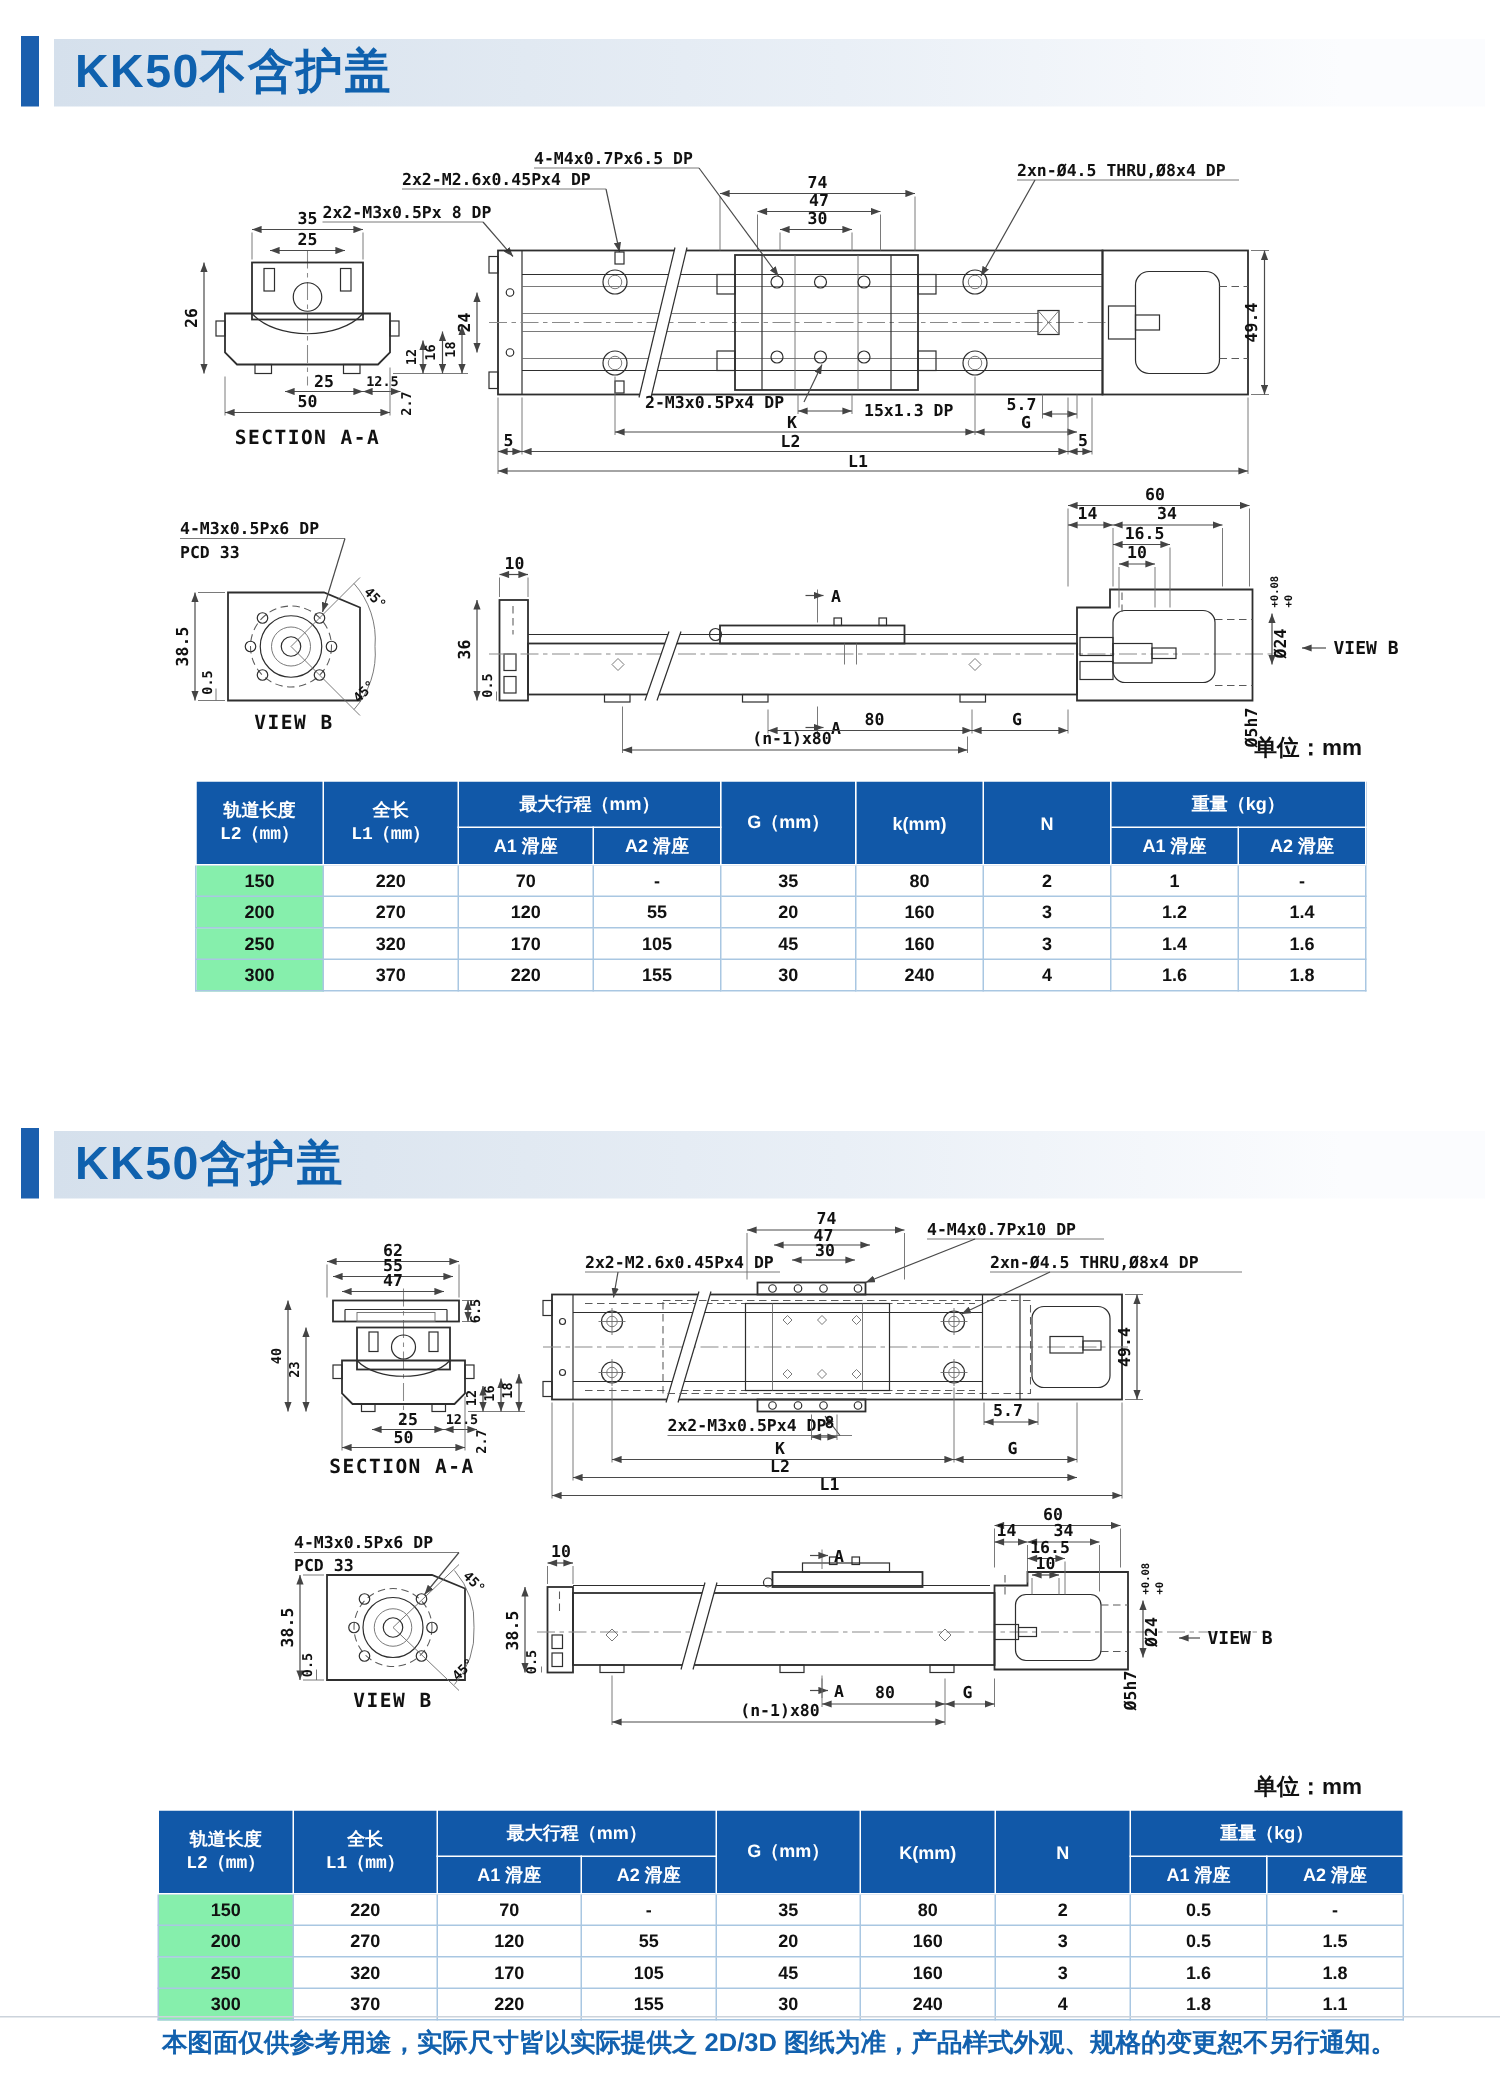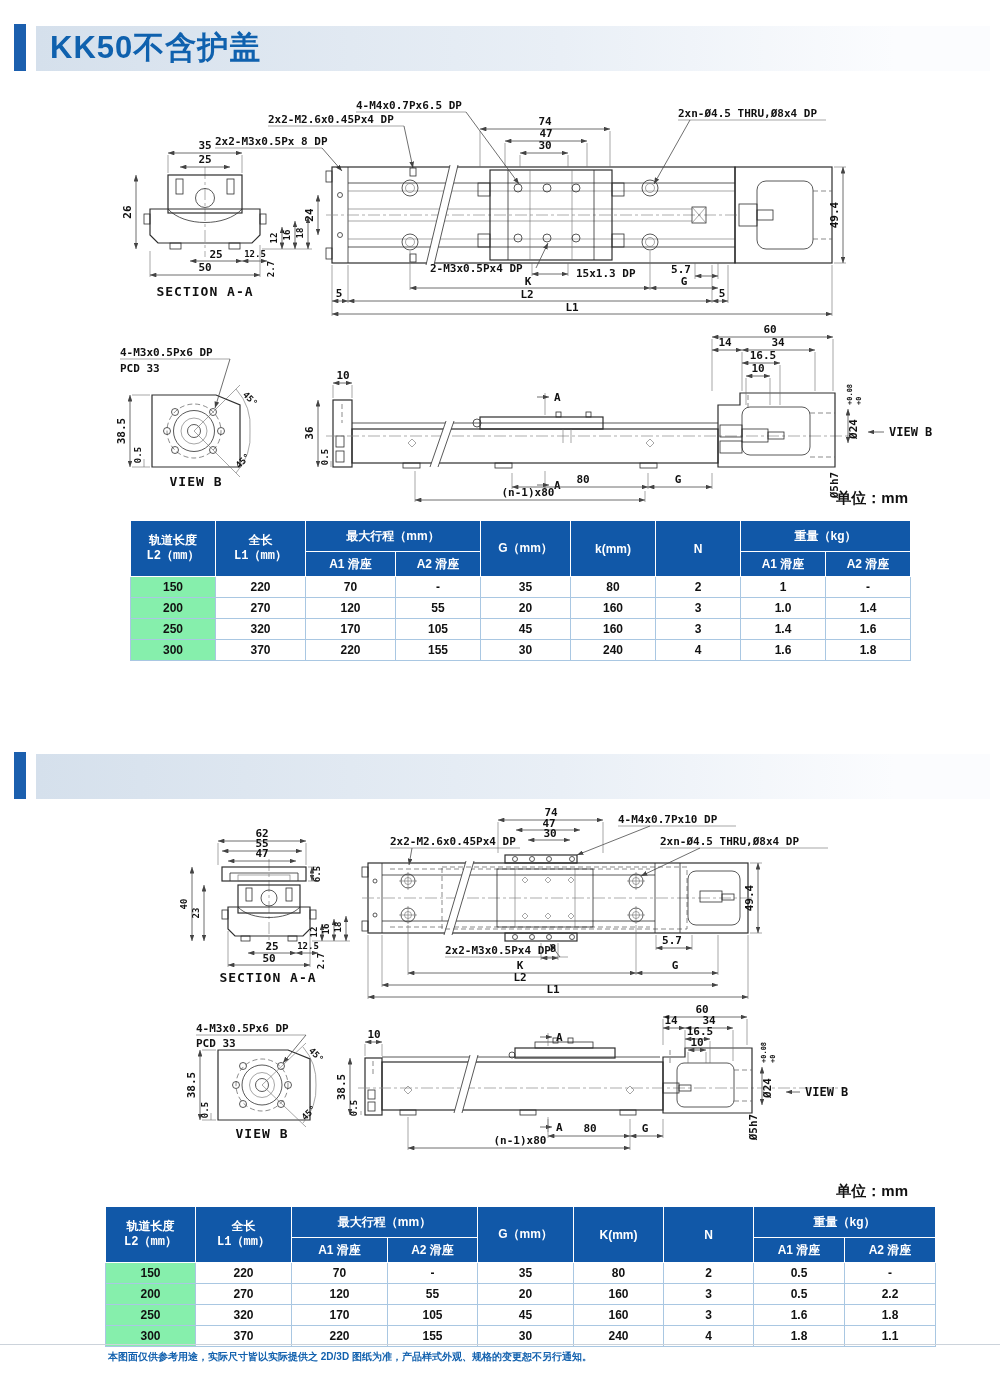--- a/index.html
+++ b/index.html
@@ -31,21 +31,21 @@
              font-family:"Liberation Sans",sans-serif;}
   table.spec th{background:#1158a8;color:#fff;font-size:12px;font-weight:bold;
                 border:1px solid #fff;padding:0;text-align:center;vertical-align:middle;}
   table.spec th.pre{white-space:pre-line;line-height:1.25;font-family:Liberation Mono, monospace;}
   table.spec thead tr:first-child th{height:30px;}
   table.spec thead tr:last-child th{height:24px;text-align:center;}
   table.spec td{background:#fff;border:1px solid #a9c7e2;color:#111;font-size:12px;font-weight:bold;
                 text-align:center;height:20px;padding:0;}
   table.spec td.first{background:#86efac;}
   .footline{position:absolute;left:0;top:1344px;width:1000px;height:1px;background:#ccd3db;}
-  .footnote{position:absolute;left:108px;top:1350px;font-size:10px;font-weight:bold;color:#1261ae;}
+  .footnote{position:absolute;left:108px;top:1350px;font-size:17px;font-weight:bold;color:#1261ae;}
 </style>
 </head>
 <body>
 
 <div id="page">
 
   <div class="sec-header" style="top:24px">
     <div class="sec-bg"></div>
     <div class="sec-accent"></div>
     <div class="sec-title">KK50不含护盖</div>
@@ -379,21 +379,21 @@
           <td>-</td>
         </tr>
         <tr>
           <td class="first">200</td>
           <td>270</td>
           <td>120</td>
           <td>55</td>
           <td>20</td>
           <td>160</td>
           <td>3</td>
-          <td>1.0</td>
+          <td>1.2</td>
           <td>1.4</td>
         </tr>
         <tr>
           <td class="first">250</td>
           <td>320</td>
           <td>170</td>
           <td>105</td>
           <td>45</td>
           <td>160</td>
           <td>3</td>
@@ -411,20 +411,21 @@
           <td>1.6</td>
           <td>1.8</td>
         </tr>
       </tbody>
     </table>
   </div>
 
   <div class="sec-header" style="top:752px">
     <div class="sec-bg"></div>
     <div class="sec-accent"></div>
+    <div class="sec-title">KK50含护盖</div>
   </div>
 
   <svg style="top:805px" width="1000" height="400" viewBox="0 0 1000 400">
 
     <g>
       <line x1="269" y1="54" x2="269" y2="144" class="cl"></line>
       <rect x="222" y="62" width="84" height="14" class="ol"></rect>
       <line x1="230" y1="68" x2="298" y2="68" class="ol2"></line>
       <line x1="230" y1="68" x2="230" y2="76" class="ol2"></line>
         <line x1="298" y1="68" x2="298" y2="76" class="ol2"></line>
@@ -741,21 +742,21 @@
         </tr>
         <tr>
           <td class="first">200</td>
           <td>270</td>
           <td>120</td>
           <td>55</td>
           <td>20</td>
           <td>160</td>
           <td>3</td>
           <td>0.5</td>
-          <td>2.2</td>
+          <td>1.5</td>
         </tr>
         <tr>
           <td class="first">250</td>
           <td>320</td>
           <td>170</td>
           <td>105</td>
           <td>45</td>
           <td>160</td>
           <td>3</td>
           <td>1.6</td>

